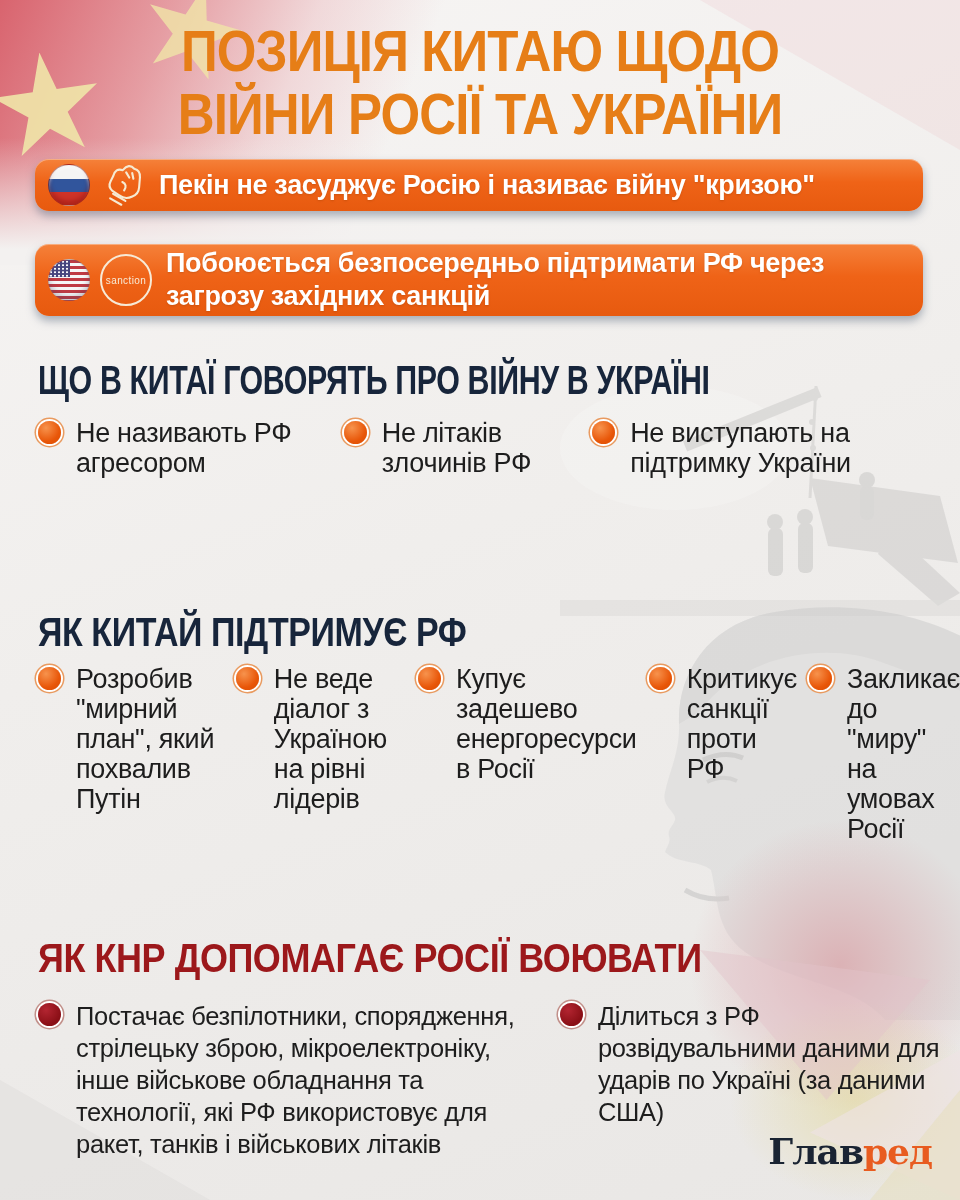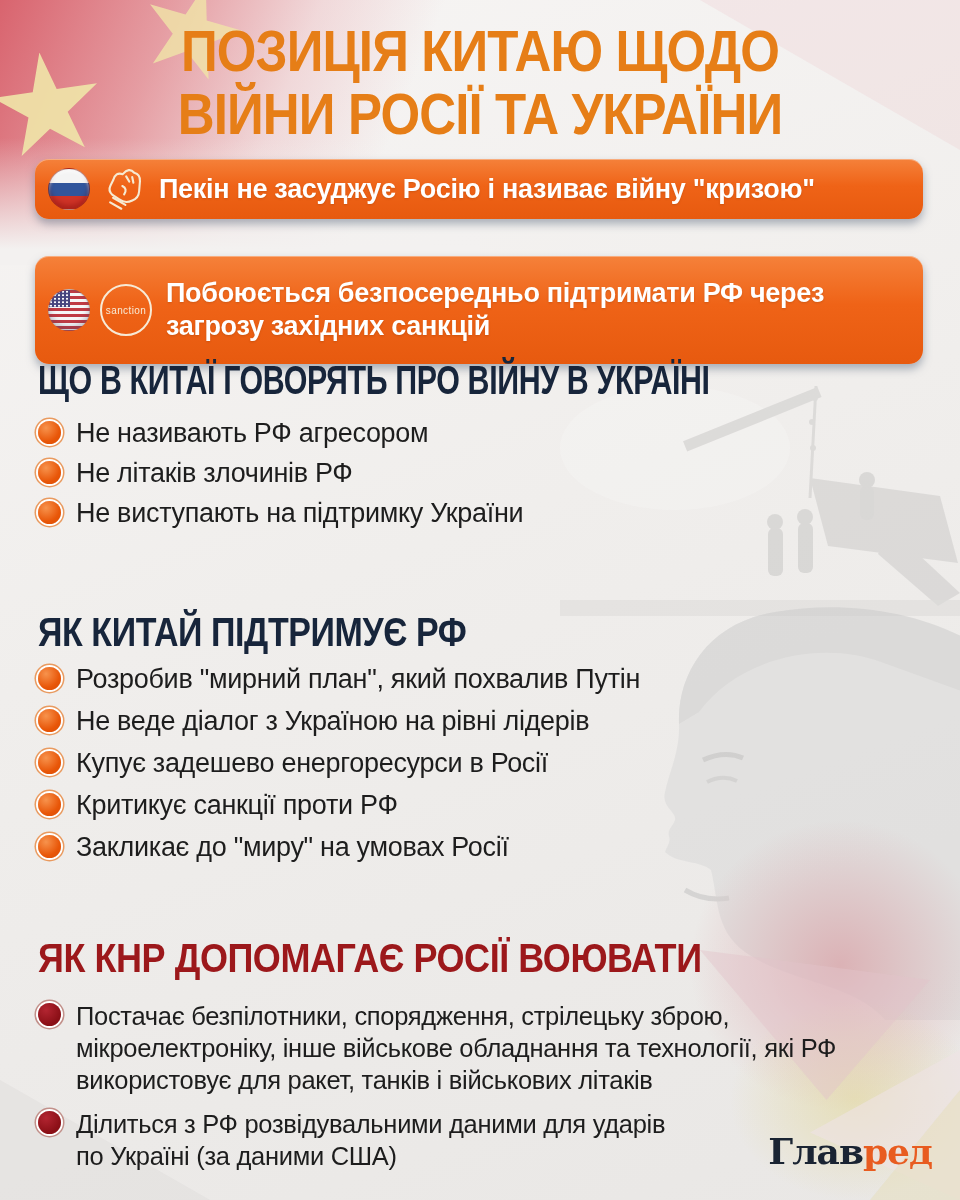--- a/index.html
+++ b/index.html
@@ -37,22 +37,22 @@
     transform:scaleX(.88);transform-origin:50% 0;
   }
   .title span{display:block;}
   
   .banner{
     position:absolute;left:35px;width:888px;border-radius:14px;
     background:linear-gradient(180deg,#f5813a 0%,#ef6317 45%,#e75a0f 100%);
     box-shadow:0 5px 8px rgba(96,110,130,.5), inset 0 1px 0 rgba(255,255,255,.35);
     display:flex;align-items:center;
   }
-  .banner1{top:159px;height:60px;}
-  .banner2{top:256px;height:108px;}
+  .banner1{top:159px;height:52px;}
+  .banner2{top:244px;height:72px;}
   .banner-text{
     color:#fff;font-weight:bold;font-size:27px;line-height:1.22;margin-left:14px;
     text-shadow:0 1px 2px rgba(120,50,0,.25);letter-spacing:-.3px;
   }
   .nowrap{white-space:nowrap;}
   .b2text{max-width:740px;}
   .flag{width:40px;height:40px;border-radius:50%;flex:none;margin-left:13px;position:relative;overflow:hidden;}
   .flag.ru{
     background:linear-gradient(180deg,#f4f4f4 0 34%,#31559c 34% 67%,#cf3327 67% 100%);
     border:1px solid rgba(130,25,15,.5);
@@ -75,21 +75,21 @@
   }
   
   .sec-h{
     position:absolute;left:38px;margin:0;color:#17253B;font-weight:bold;font-size:40px;
     letter-spacing:-.5px;transform-origin:0 50%;white-space:nowrap;
   }
   .h-1{top:358px;transform:scaleX(.76);}
   .h-2{top:610px;transform:scaleX(.85);}
   .h-3{top:936px;color:#9C181B;transform:scaleX(.9);}
   
-  .blist{position:absolute;left:38px;margin:0;padding:0;list-style:none;display:flex;flex-direction:column;}
+  .blist{position:absolute;left:38px;margin:0;padding:0;list-style:none;display:flex;}
   .l-1{top:418px;gap:10px;}
   .l-2{top:664px;gap:12px;}
   .l-3{top:1000px;gap:12px;}
   .blist li{display:flex;align-items:flex-start;gap:15px;}
   .dot{
     width:23px;height:23px;border-radius:50%;flex:none;margin-top:3px;
     background:radial-gradient(circle at 35% 30%,#f7934d,#e85608 62%,#d94c02 100%);
     box-shadow:0 0 0 2px #ffffff,0 0 0 3.5px #e99a5f;
   }
   .dot.red{

